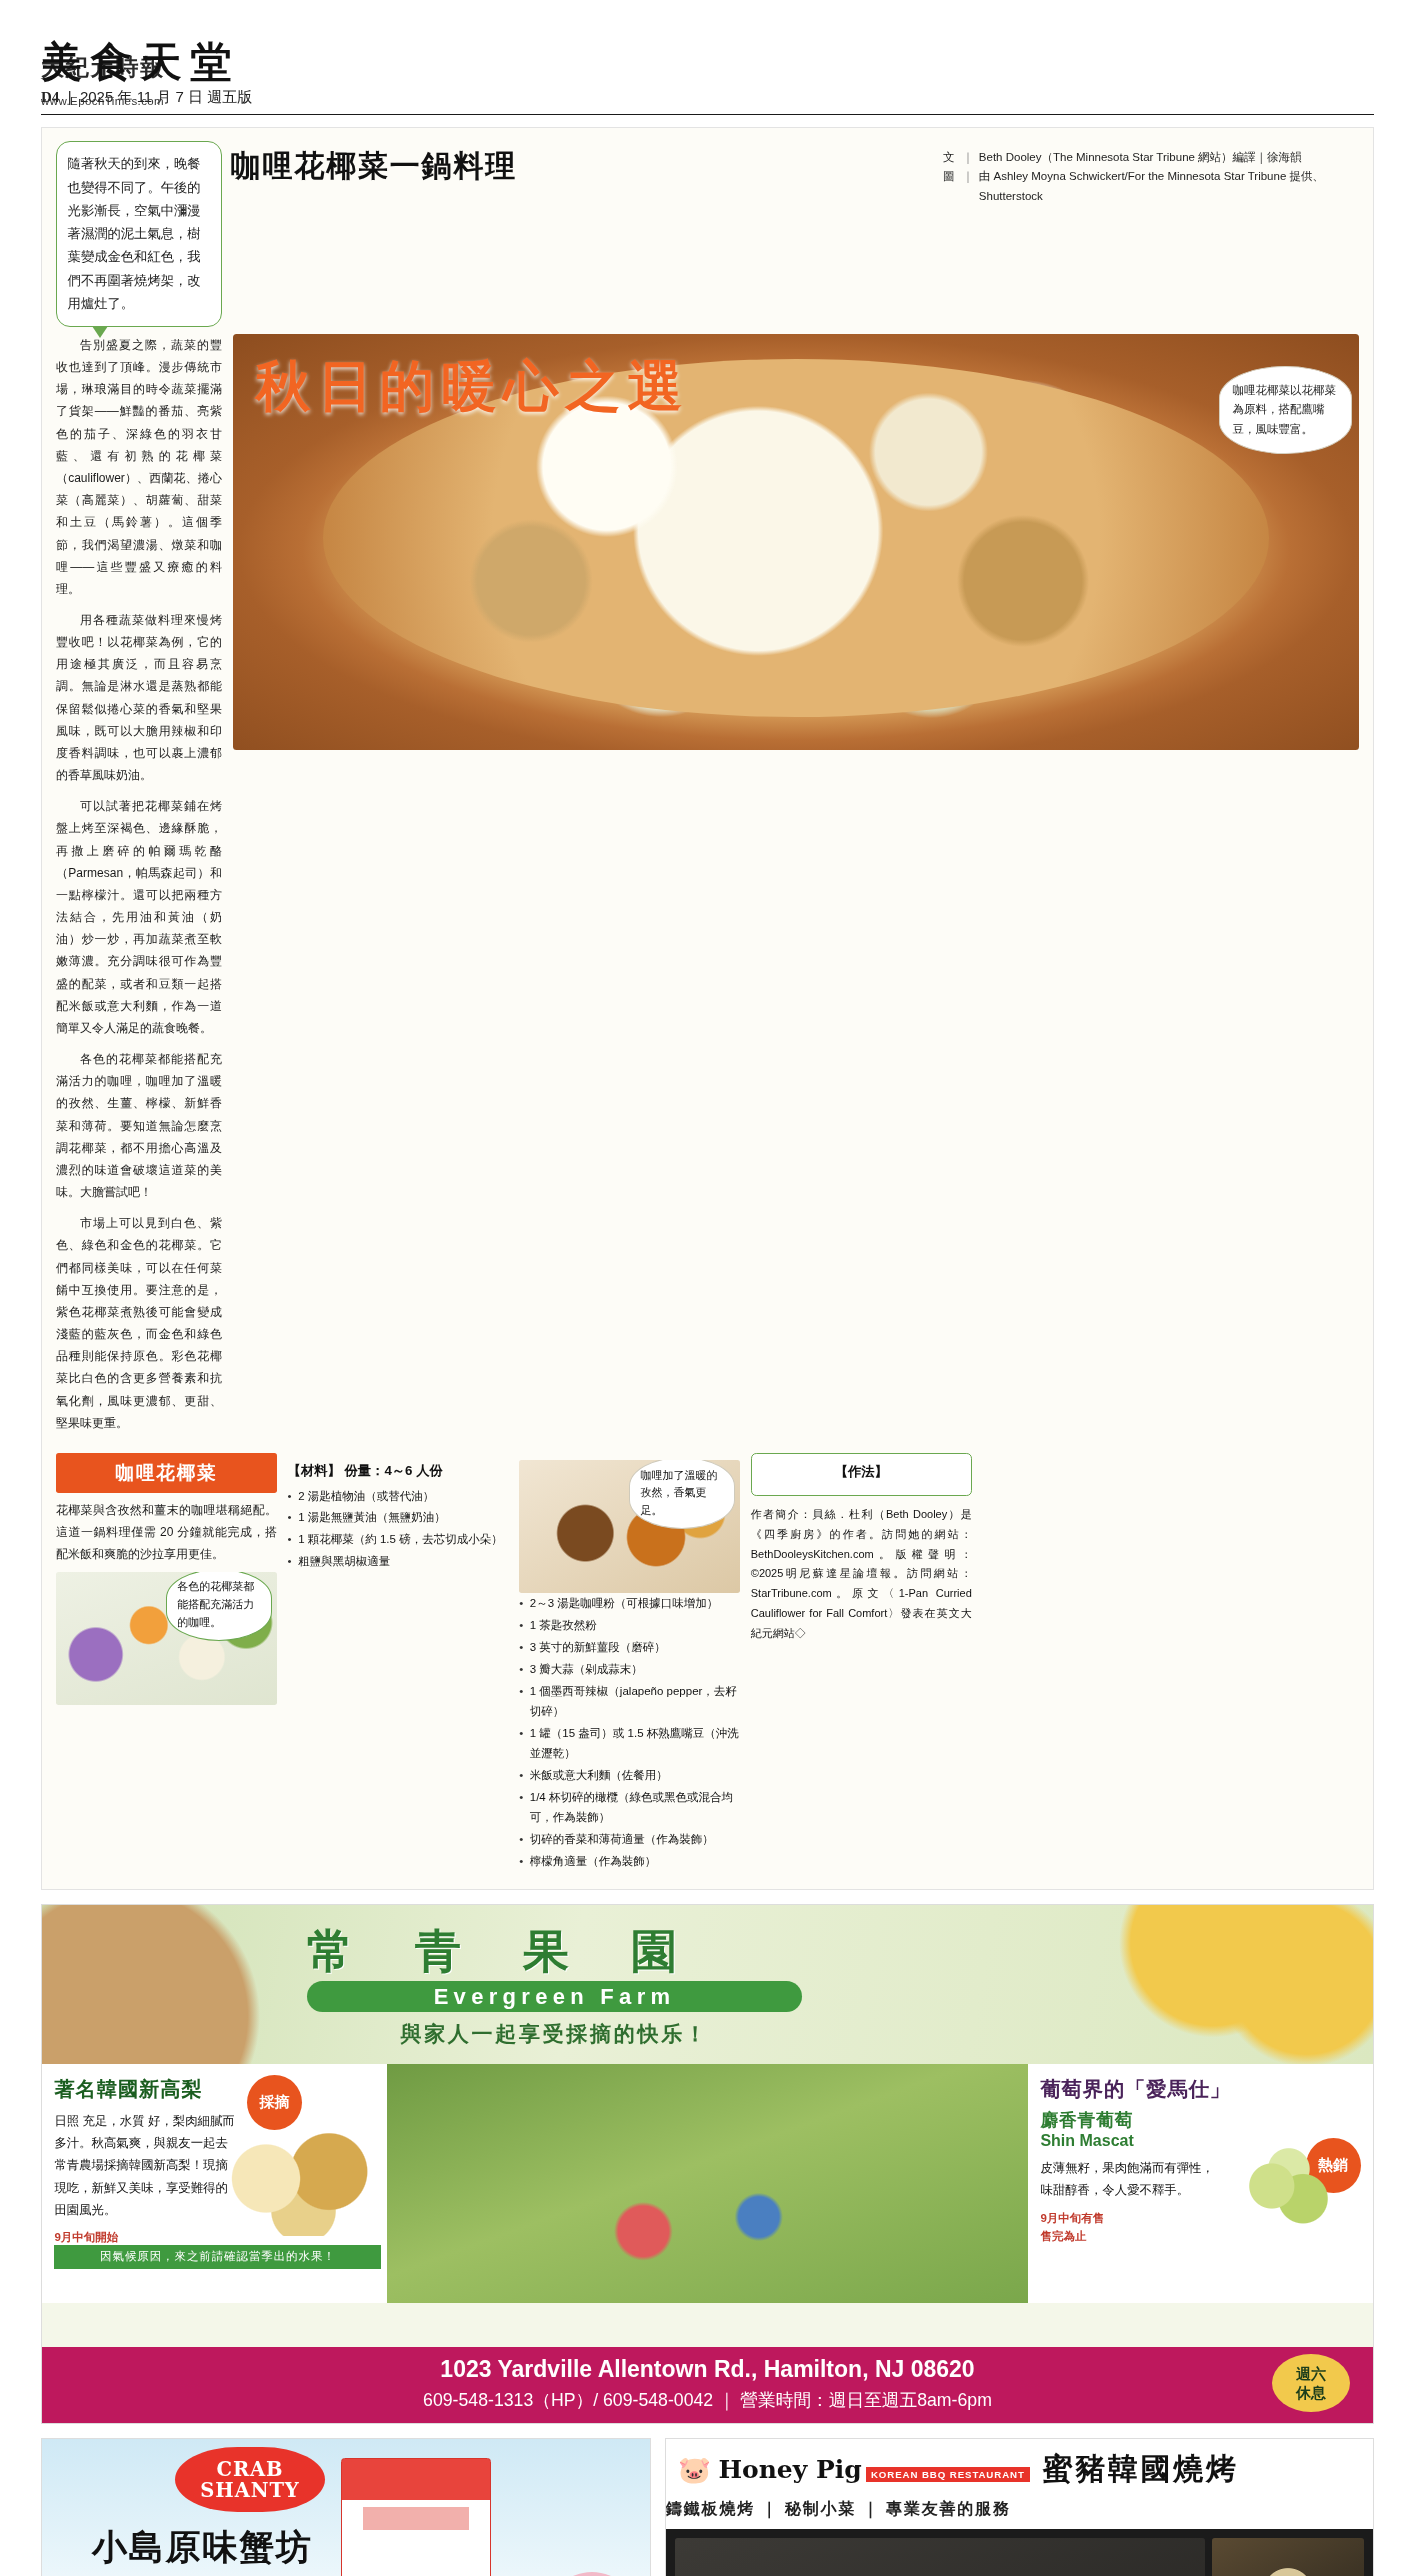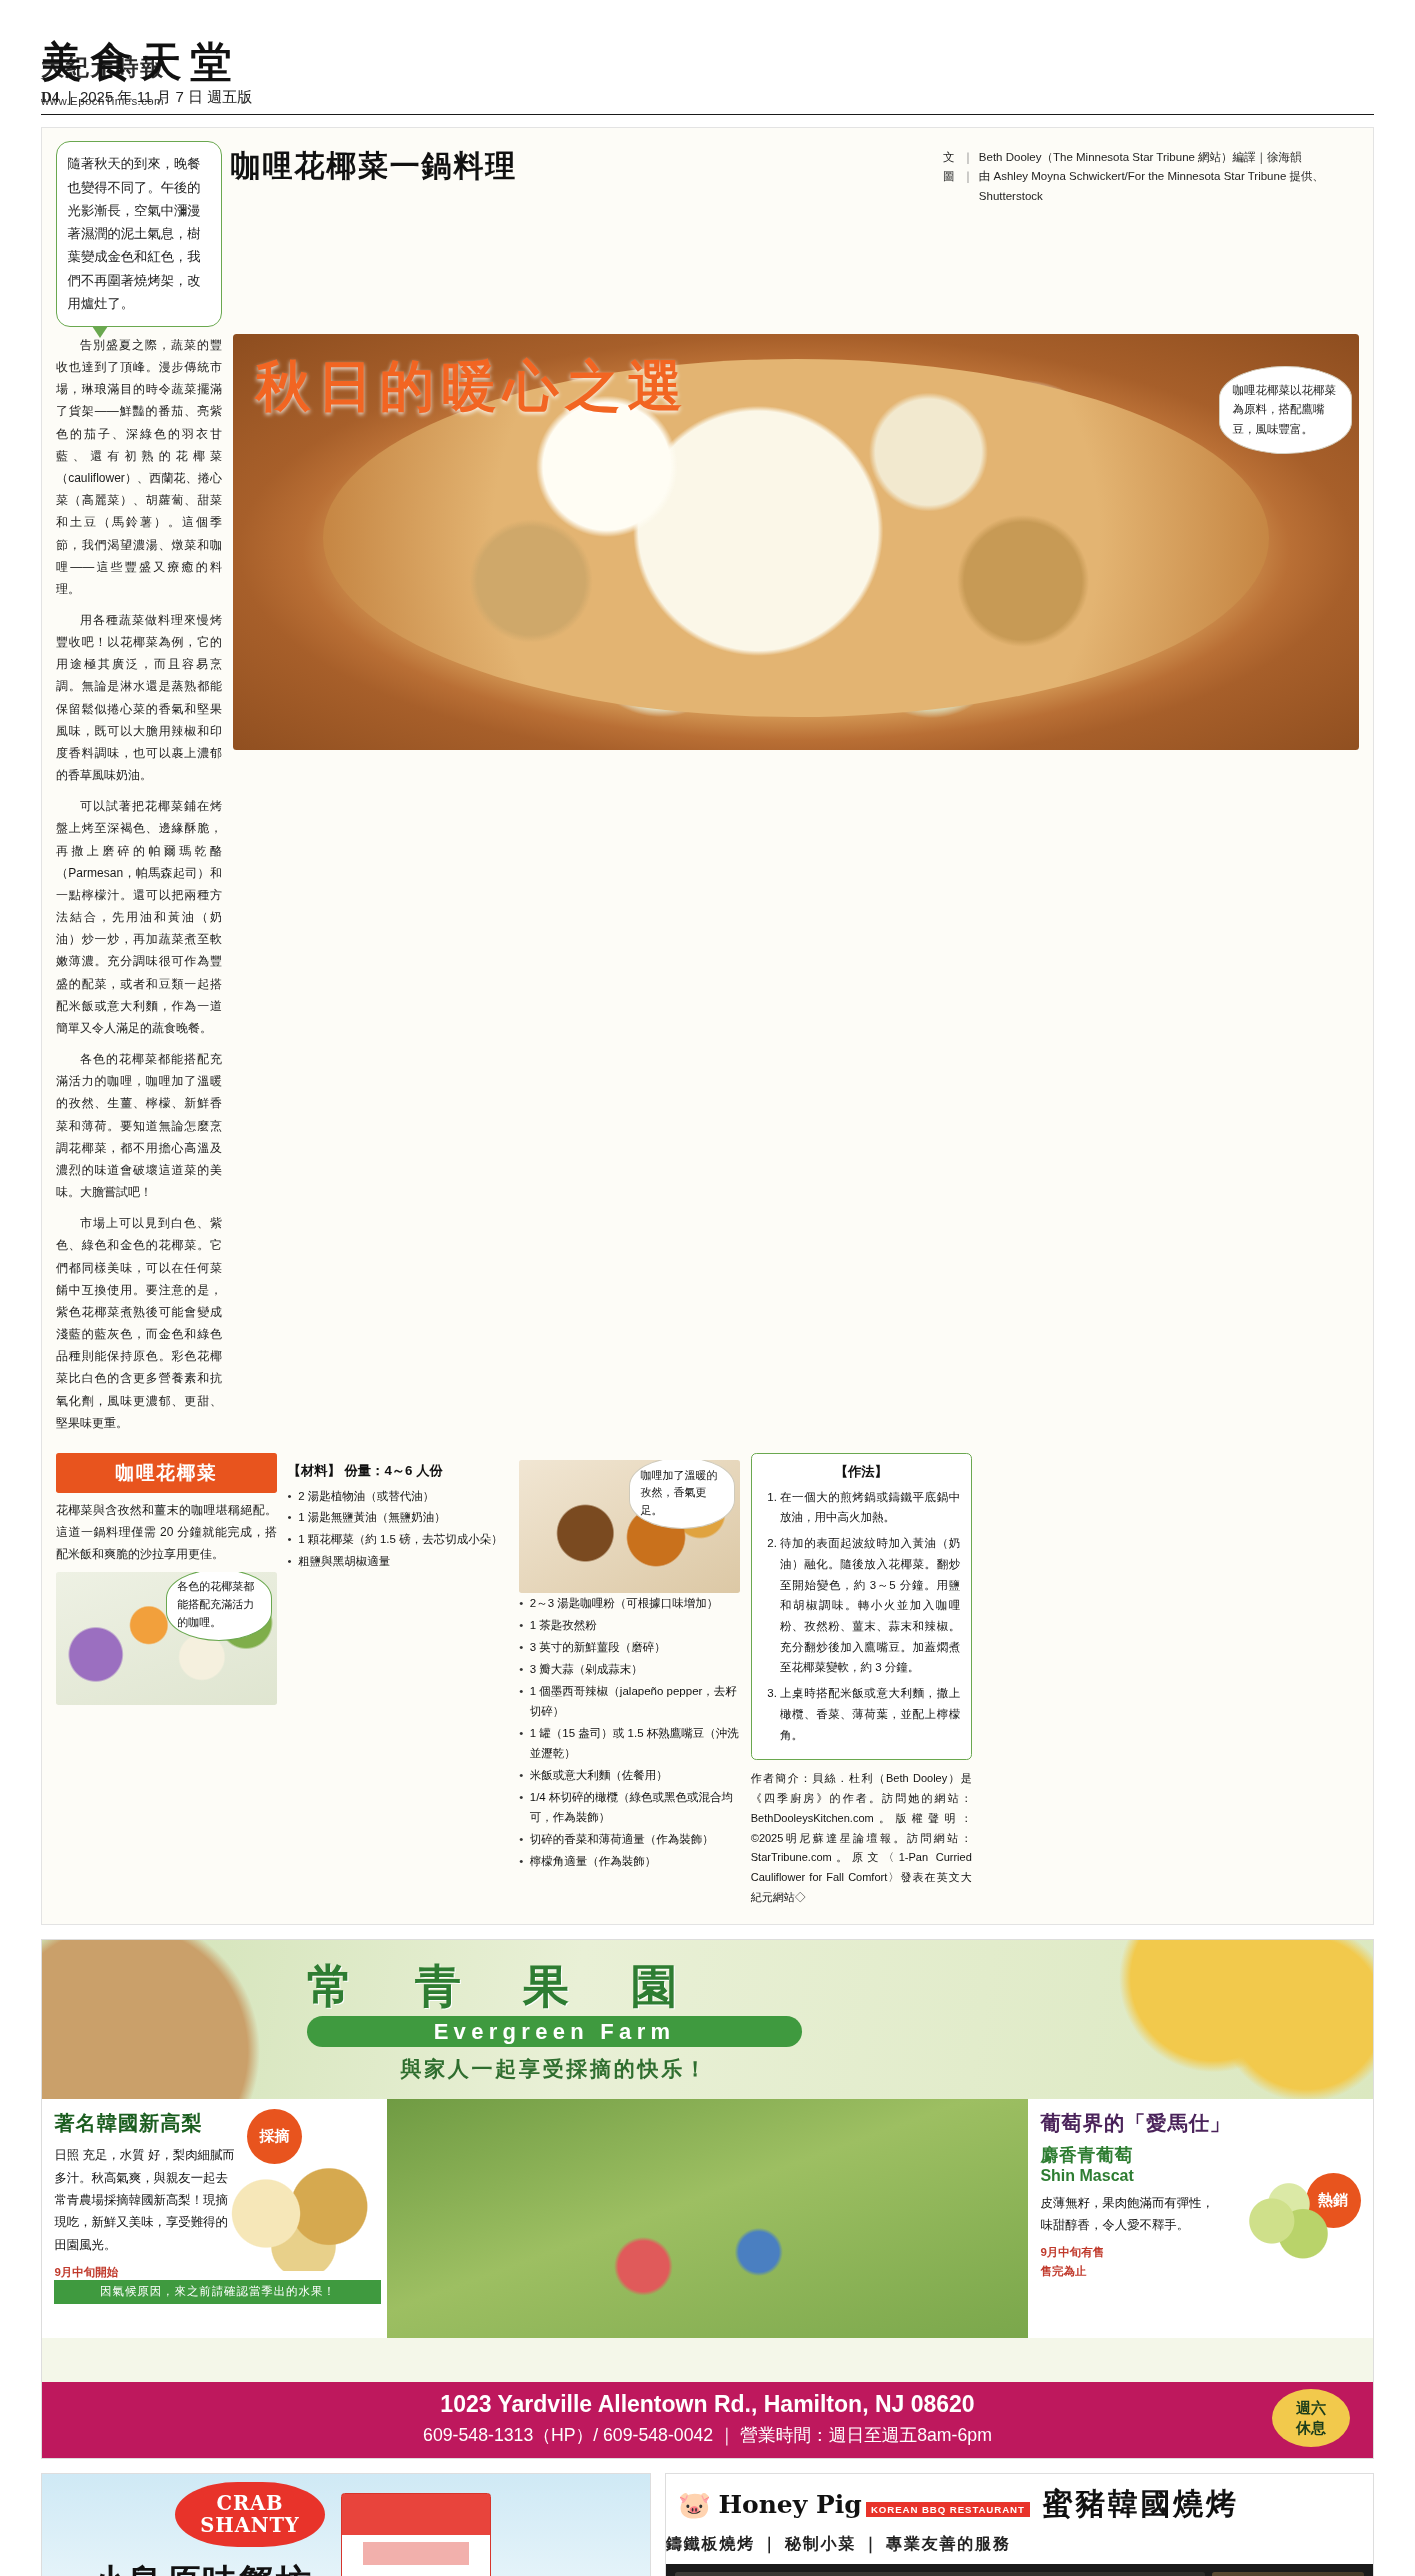--- a/index.html
+++ b/index.html
@@ -449,25 +449,20 @@
           <li>米飯或意大利麵（佐餐用）</li>
           <li>1/4 杯切碎的橄欖（綠色或黑色或混合均可，作為裝飾）</li>
           <li>切碎的香菜和薄荷適量（作為裝飾）</li>
           <li>檸檬角適量（作為裝飾）</li>
         </ul>
       </div>
 
       <div class="col-steps">
         <div class="steps-box">
           <div class="steps-title">【作法】</div>
-          <ol class="steps">
-            <li>在一個大的煎烤鍋或鑄鐵平底鍋中放油，用中高火加熱。</li>
-            <li>待加的表面起波紋時加入黃油（奶油）融化。隨後放入花椰菜。翻炒至開始變色，約 3～5 分鐘。用鹽和胡椒調味。轉小火並加入咖哩粉、孜然粉、薑末、蒜末和辣椒。充分翻炒後加入鷹嘴豆。加蓋燜煮至花椰菜變軟，約 3 分鐘。</li>
-            <li>上桌時搭配米飯或意大利麵，撒上橄欖、香菜、薄荷葉，並配上檸檬角。</li>
-          </ol>
         </div>
         <div class="author-note">作者簡介：貝絲．杜利（Beth Dooley）是《四季廚房》的作者。訪問她的網站：BethDooleysKitchen.com。版權聲明：©2025明尼蘇達星論壇報。訪問網站：StarTribune.com。原文〈1-Pan Curried Cauliflower for Fall Comfort〉發表在英文大紀元網站◇</div>
       </div>
     </div>
   </div>
 
   <div class="ad-farm">
     <div class="farm-top">
       <div class="farm-title">常 青 果 園</div>
       <div class="farm-en">Evergreen Farm</div>

